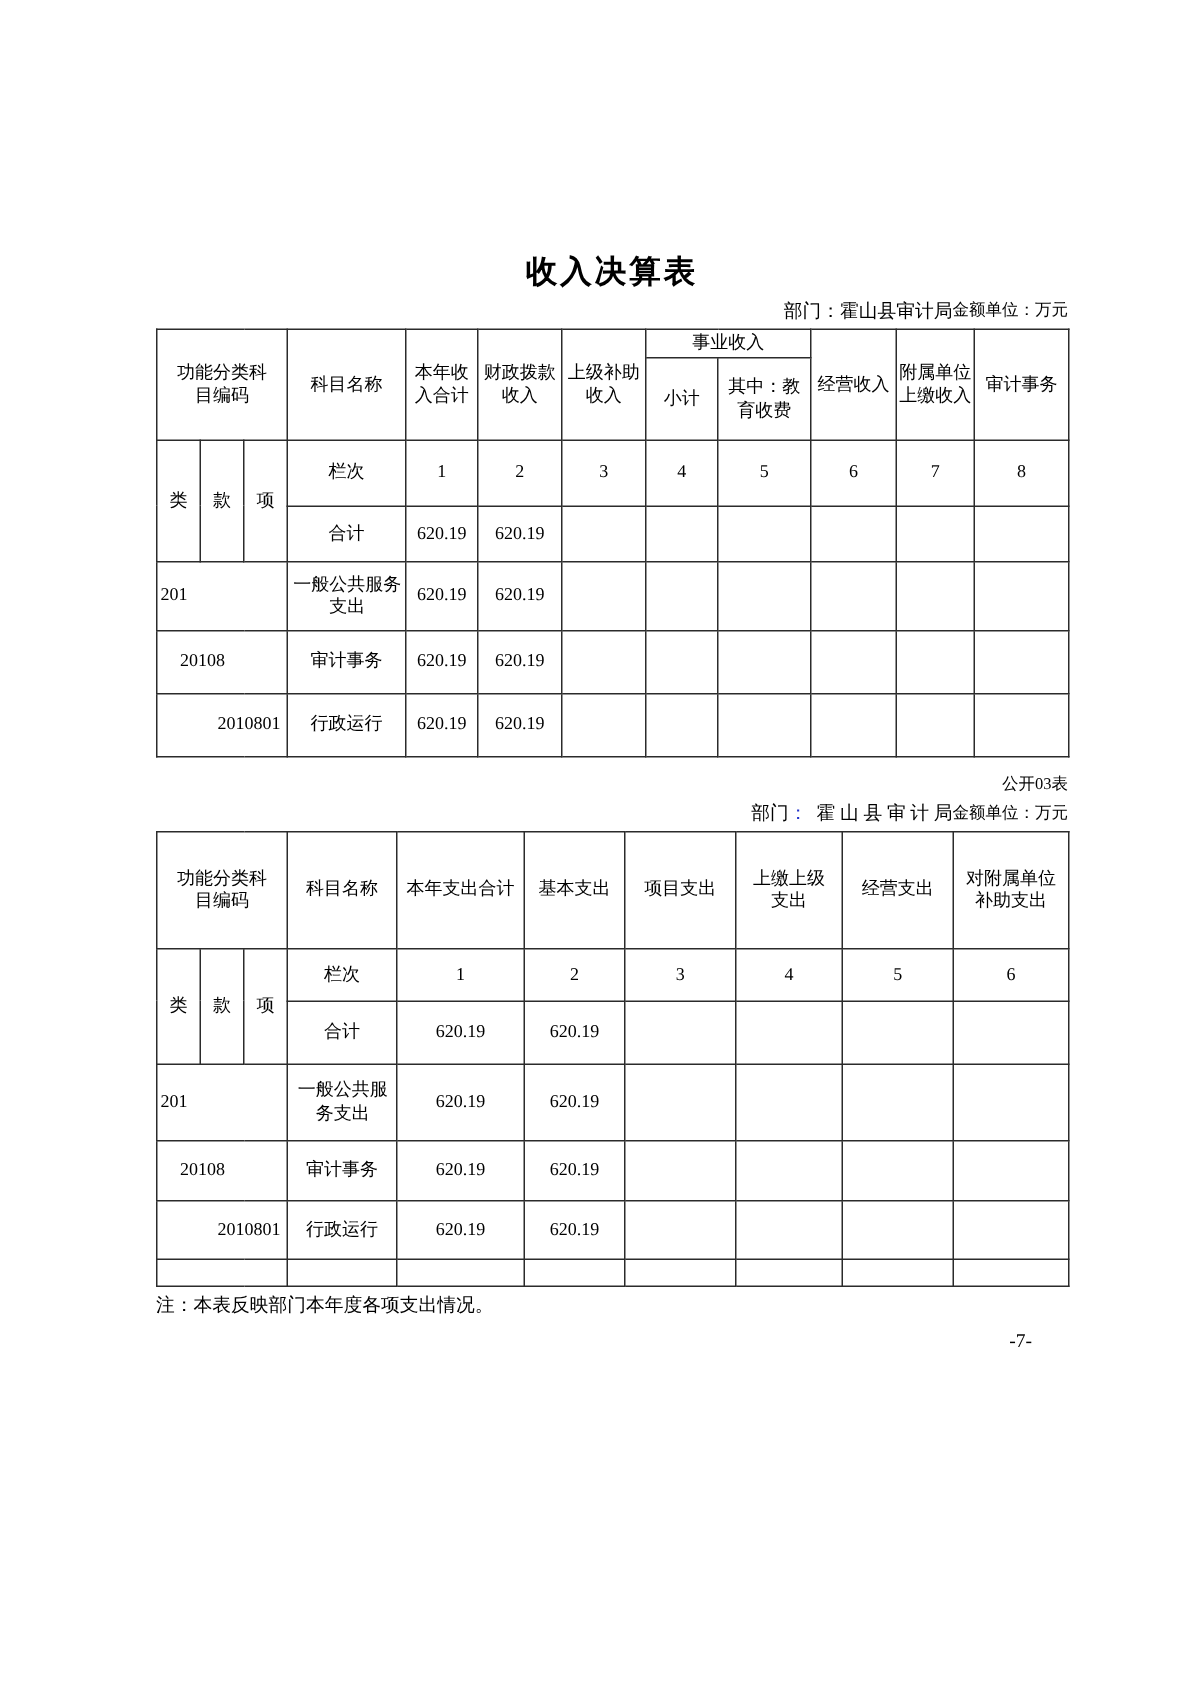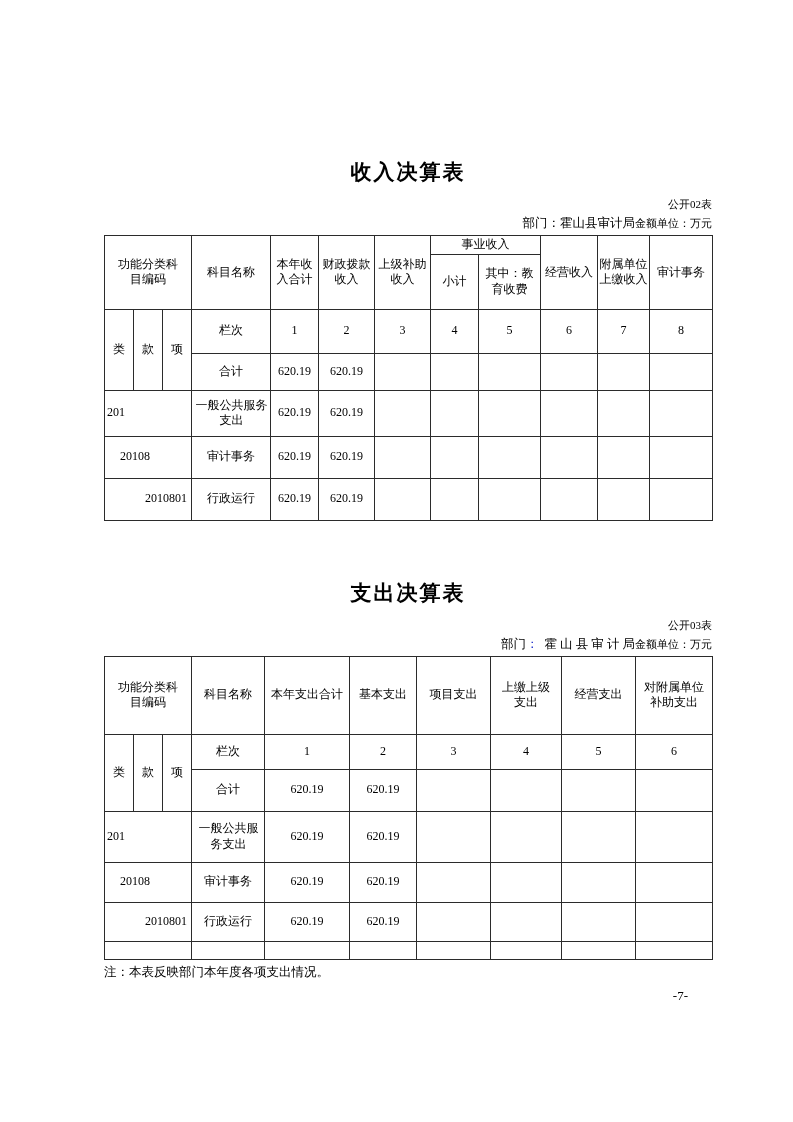--- a/index.html
+++ b/index.html
@@ -1,18 +1,18 @@
 <!DOCTYPE html>
 <html><head>
 <meta charset="utf-8">
 <style>
   html,body{margin:0;padding:0;background:#ffffff;}
   .page{position:relative;width:793px;height:1122px;background:#ffffff;
         font-family:"Liberation Serif","DejaVu Serif",serif;color:#000;overflow:hidden;}
-  .content{position:absolute;left:104px;top:6px;width:608px;}
+  .content{position:absolute;left:104px;top:16px;width:608px;}
   .table-title{margin-top:152px;text-align:center;font-size:21px;font-weight:bold;
                letter-spacing:2px;font-family:"Liberation Sans","DejaVu Sans",sans-serif;line-height:28px;}
   .table-title.second{margin-top:58px;}
   .form-code{margin-top:11px;text-align:right;font-size:11px;line-height:15px;}
   .dept-row{margin-top:2px;display:flex;justify-content:flex-end;align-items:flex-end;
             font-size:12.5px;line-height:19px;}
   .unit-label{font-size:11px;}
   .blue{color:#2233cc;}
   .dept-spaced{margin-left:6px;}
   table{border-collapse:collapse;table-layout:fixed;width:608px;margin-top:2px;}
@@ -32,21 +32,20 @@
   .table-note{margin-top:3px;font-size:12.5px;line-height:18px;text-align:left;}
   .page-number{margin-top:7px;text-align:right;padding-right:24px;font-size:13px;}
 </style>
 </head>
 <body>
 
 <div class="page">
   <div class="content">
 
     <div class="table-title">收入决算表</div>
-    <div class="form-code">公开02表</div>
     <div class="dept-row">
       <div><span>部门</span><span>：</span><span>霍山县审计局</span></div>
       <div class="unit-label">金额单位：万元</div>
     </div>
 
     <table>
       <colgroup>
         <col style="width:29px">
           <col style="width:29px">
           <col style="width:29px">
@@ -133,21 +132,20 @@
         <td></td>
         <td></td>
         <td></td>
         <td></td>
         <td></td>
         <td></td>
       </tr>
     </tbody>
       </table>
 
-    <div class="table-title second">支出决算表</div>
     <div class="form-code">公开03表</div>
     <div class="dept-row">
       <div><span>部门</span><span class="blue">：</span><span class="dept-spaced">霍 山 县 审 计 局</span></div>
       <div class="unit-label">金额单位：万元</div>
     </div>
 
     <table>
       <colgroup>
         <col style="width:29px">
           <col style="width:29px">

